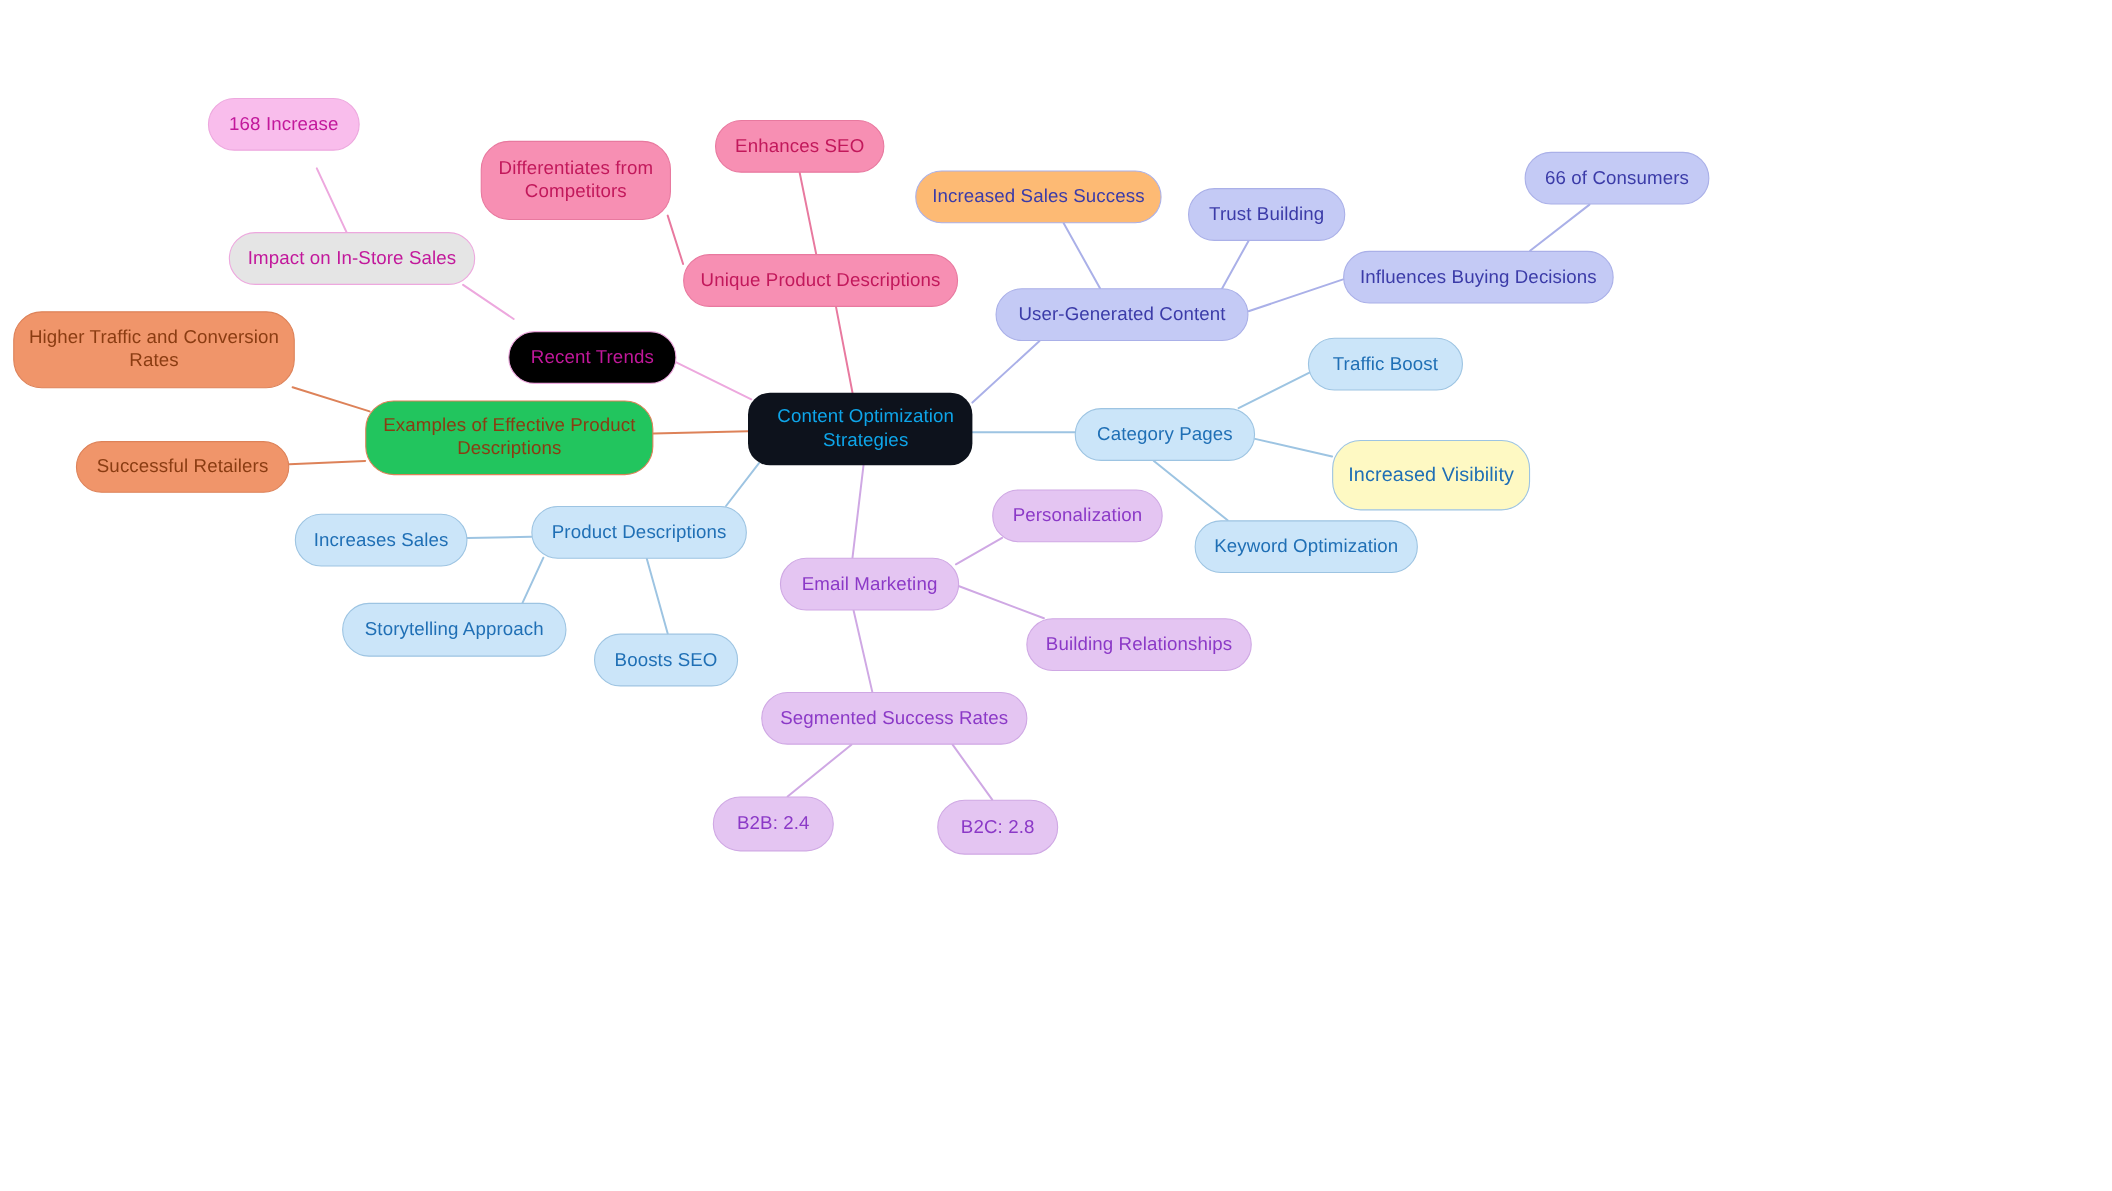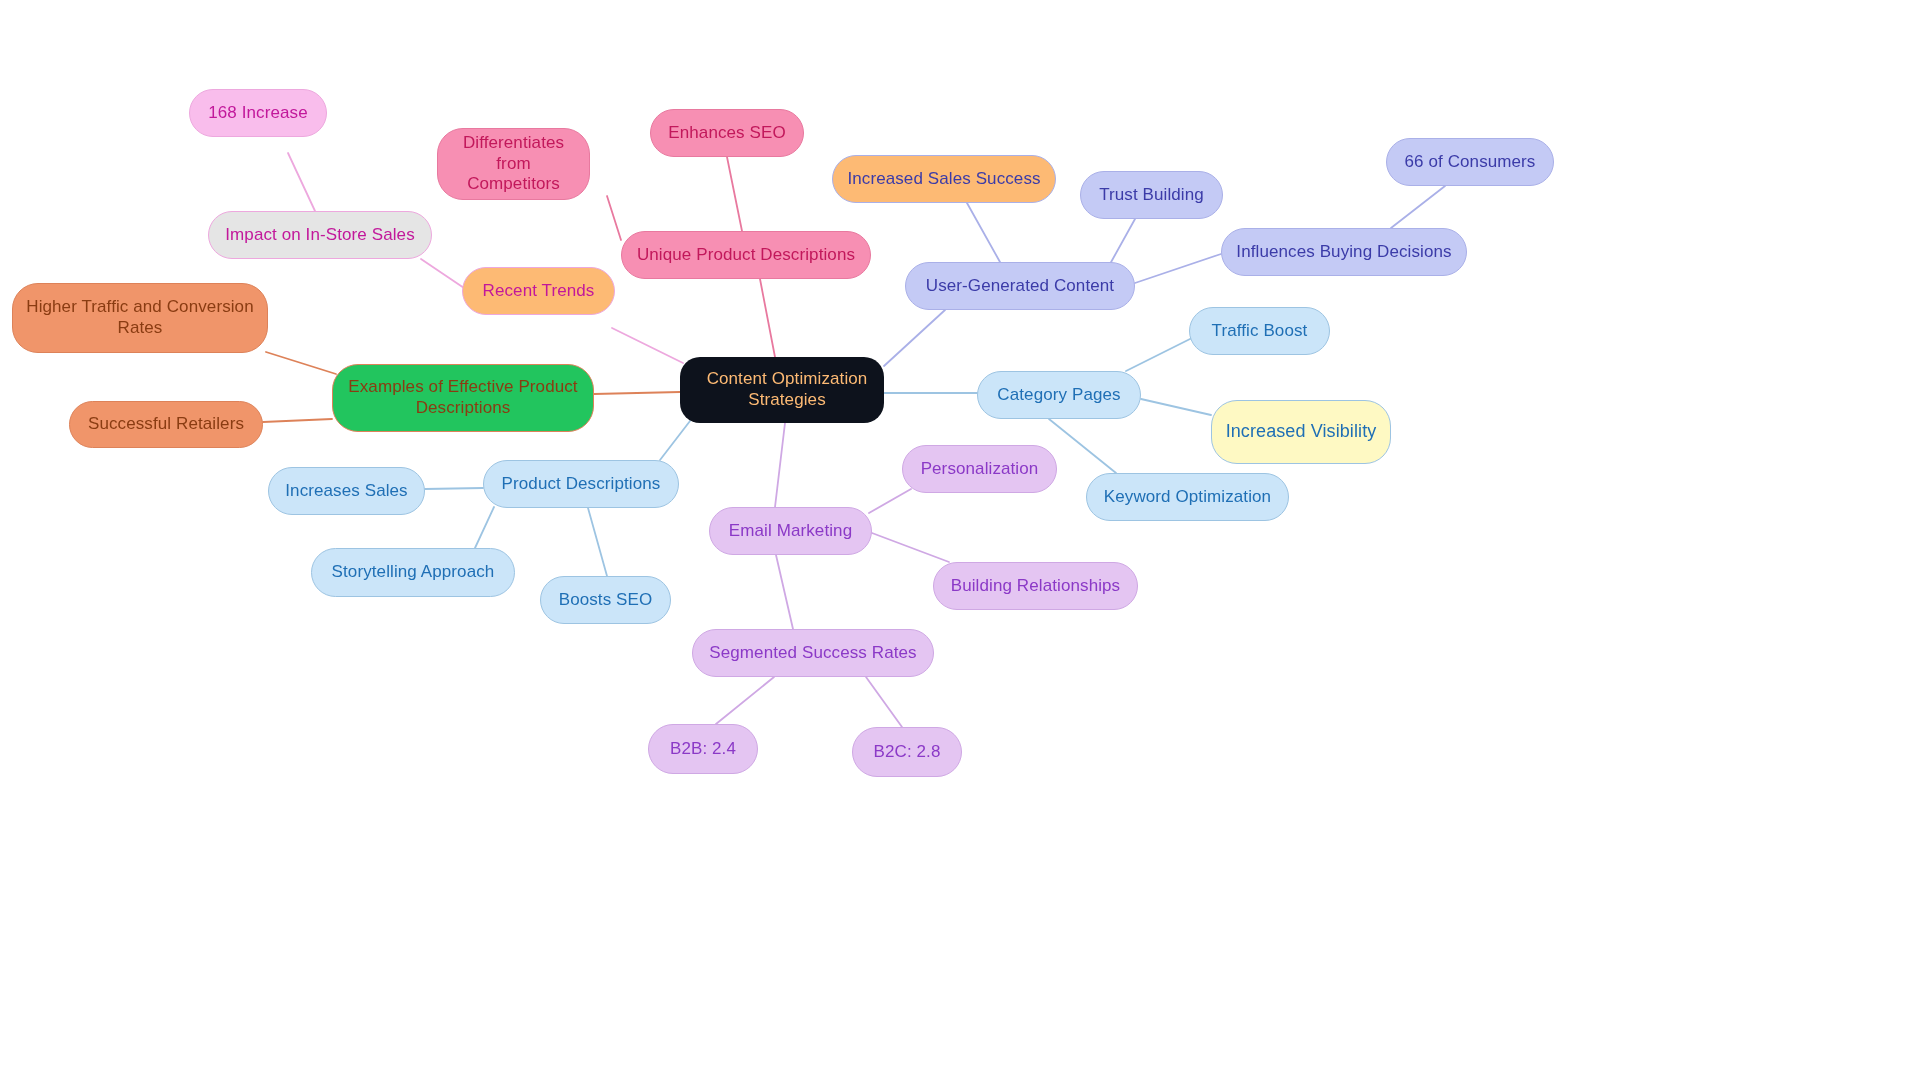--- a/index.html
+++ b/index.html
@@ -76,27 +76,27 @@
       <line x1="1141" y1="399" x2="1211" y2="415" stroke="#9dc4e2" stroke-width="1.8" stroke-linecap="round"></line>
       <line x1="1049" y1="419" x2="1116" y2="473" stroke="#9dc4e2" stroke-width="1.8" stroke-linecap="round"></line>
       <line x1="785" y1="423" x2="775" y2="507" stroke="#cfa8e4" stroke-width="1.8" stroke-linecap="round"></line>
       <line x1="869" y1="513" x2="911" y2="489" stroke="#cfa8e4" stroke-width="1.8" stroke-linecap="round"></line>
       <line x1="872" y1="533" x2="949" y2="562" stroke="#cfa8e4" stroke-width="1.8" stroke-linecap="round"></line>
       <line x1="776" y1="555" x2="793" y2="629" stroke="#cfa8e4" stroke-width="1.8" stroke-linecap="round"></line>
       <line x1="774" y1="677" x2="716" y2="724" stroke="#cfa8e4" stroke-width="1.8" stroke-linecap="round"></line>
       <line x1="866" y1="677" x2="902" y2="727" stroke="#cfa8e4" stroke-width="1.8" stroke-linecap="round"></line>
     </svg>
   <div id="node-layer">
-      <div class="node root" style="left: 680px; top: 357px; width: 204px; height: 66px; background: rgb(13, 18, 28); border-color: rgb(13, 18, 28); color: #fdba74; font-size: 17px; padding-left: 20px;">Content Optimization
+      <div class="node root" style="left: 680px; top: 357px; width: 204px; height: 66px; background: rgb(13, 18, 28); border-color: rgb(13, 18, 28); color: #0ea5e9; font-size: 17px; padding-left: 20px;">Content Optimization
 Strategies</div>
       <div class="node" style="left: 621px; top: 231px; width: 250px; height: 48px; background: rgb(247, 143, 179); border-color: rgb(232, 121, 159); color: rgb(194, 24, 91); font-size: 17px;">Unique Product Descriptions</div>
       <div class="node" style="left: 650px; top: 109px; width: 154px; height: 48px; background: rgb(247, 143, 179); border-color: rgb(232, 121, 159); color: rgb(194, 24, 91); font-size: 17px;">Enhances SEO</div>
-      <div class="node" style="left: 437px; top: 128px; width: 153px; height: 72px; background: rgb(247, 143, 179); border-color: rgb(232, 121, 159); color: rgb(194, 24, 91); font-size: 17px;">Differentiates from
+      <div class="node" style="left: 437px; top: 128px; width: 173px; height: 72px; background: rgb(247, 143, 179); border-color: rgb(232, 121, 159); color: rgb(194, 24, 91); font-size: 17px;">Differentiates from
 Competitors</div>
-      <div class="node" style="left: 462px; top: 267px; width: 153px; height: 48px; background: #fdba74; border-color: rgb(237, 168, 222); color: rgb(194, 24, 155); font-size: 17px;">Recent Trends</div>
+      <div class="node" style="left: 462px; top: 301px; width: 153px; height: 48px; background: #000000; border-color: rgb(237, 168, 222); color: rgb(194, 24, 155); font-size: 17px;">Recent Trends</div>
       <div class="node" style="left: 208px; top: 211px; width: 224px; height: 48px; background: #e5e5e5; border-color: rgb(237, 168, 222); color: rgb(194, 24, 155); font-size: 17px;">Impact on In-Store Sales</div>
       <div class="node" style="left: 189px; top: 89px; width: 138px; height: 48px; background: rgb(249, 189, 236); border-color: rgb(237, 168, 222); color: rgb(194, 24, 155); font-size: 17px;">168 Increase</div>
       <div class="node" style="left: 332px; top: 364px; width: 262px; height: 68px; background: #22c55e; border-color: rgb(221, 130, 89); color: rgb(138, 60, 18); font-size: 17px;">Examples of Effective Product
 Descriptions</div>
       <div class="node" style="left: 12px; top: 283px; width: 256px; height: 70px; background: rgb(240, 149, 106); border-color: rgb(221, 130, 89); color: rgb(138, 60, 18); font-size: 17px;">Higher Traffic and Conversion
 Rates</div>
       <div class="node" style="left: 69px; top: 401px; width: 194px; height: 47px; background: rgb(240, 149, 106); border-color: rgb(221, 130, 89); color: rgb(138, 60, 18); font-size: 17px;">Successful Retailers</div>
       <div class="node" style="left: 483px; top: 460px; width: 196px; height: 48px; background: rgb(203, 229, 249); border-color: rgb(157, 196, 226); color: rgb(31, 111, 181); font-size: 17px;">Product Descriptions</div>
       <div class="node" style="left: 268px; top: 467px; width: 157px; height: 48px; background: rgb(203, 229, 249); border-color: rgb(157, 196, 226); color: rgb(31, 111, 181); font-size: 17px;">Increases Sales</div>
       <div class="node" style="left: 311px; top: 548px; width: 204px; height: 49px; background: rgb(203, 229, 249); border-color: rgb(157, 196, 226); color: rgb(31, 111, 181); font-size: 17px;">Storytelling Approach</div>

